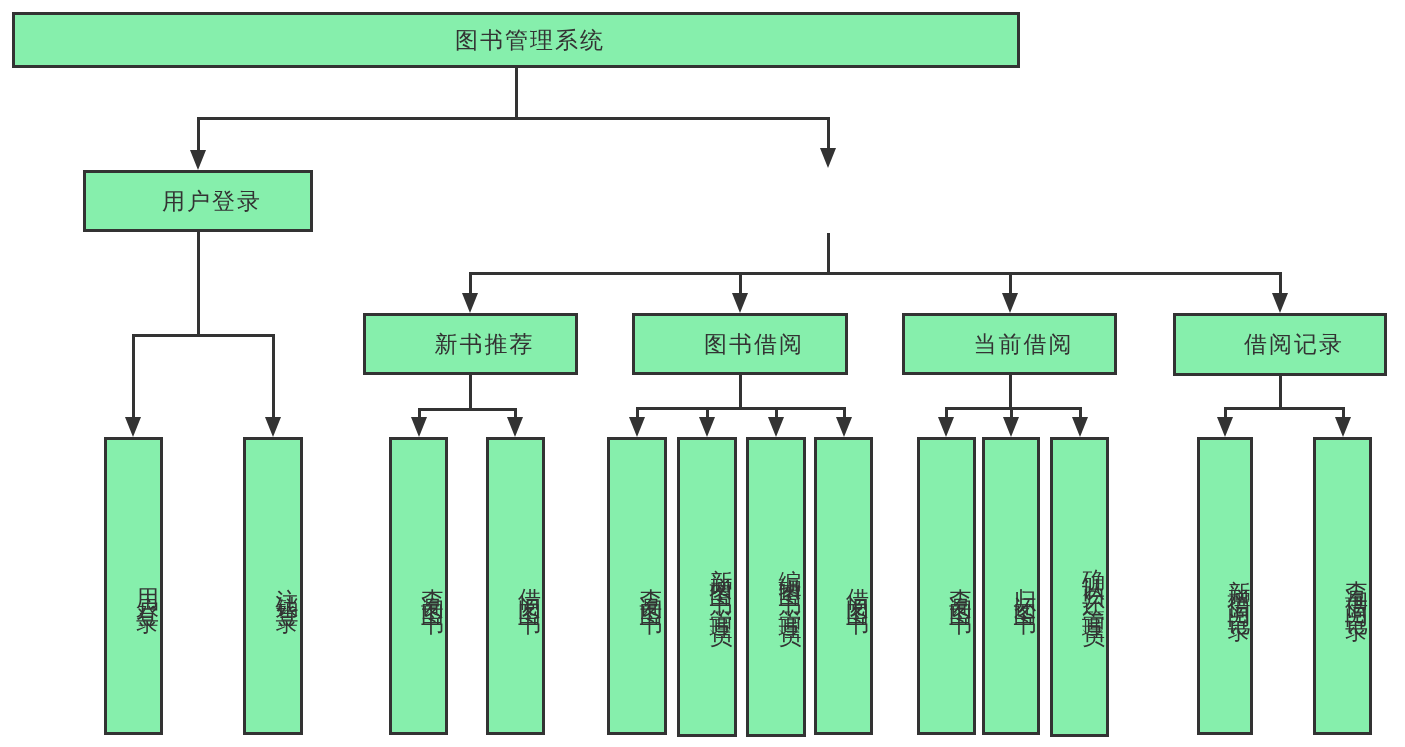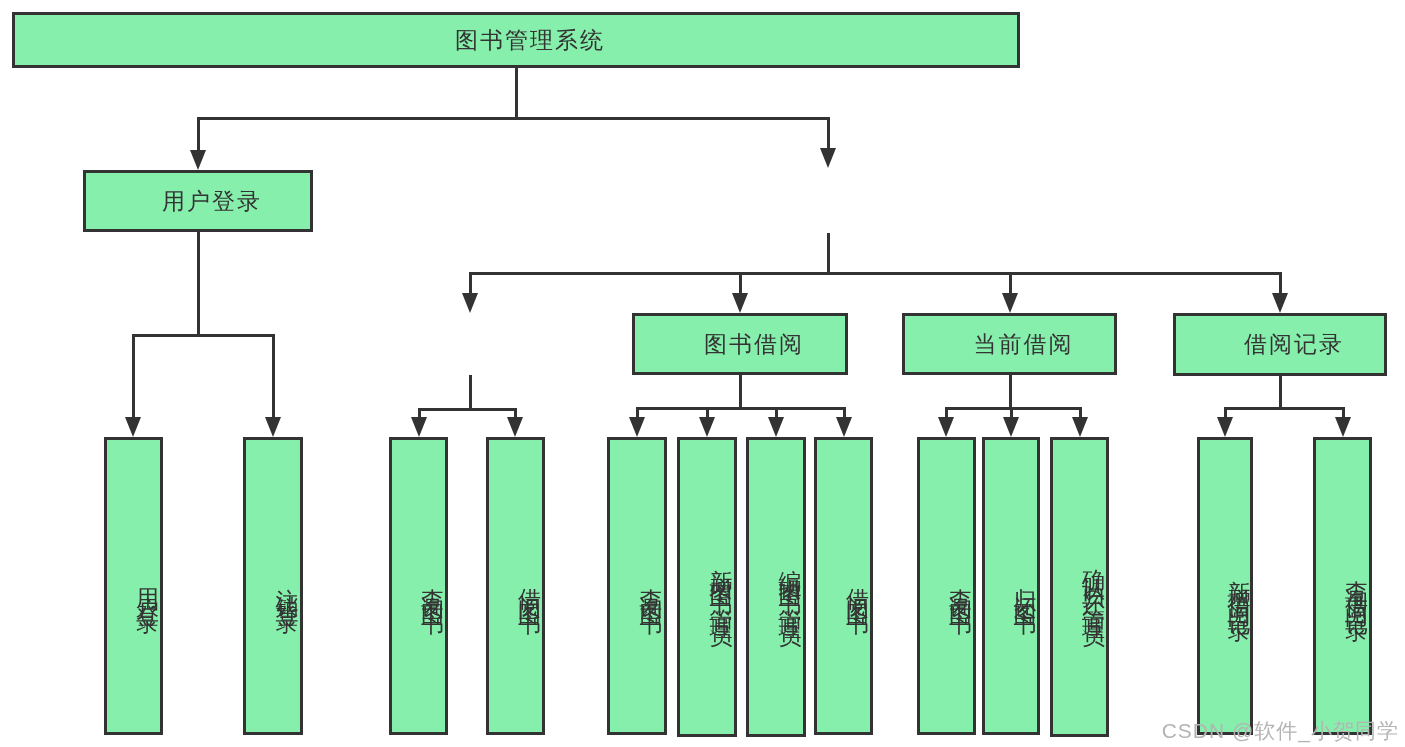--- a/index.html
+++ b/index.html
@@ -58,26 +58,28 @@
     letter-spacing:1px;
     color:#b4b4b4;
     z-index:5;
     white-space:nowrap;
   }
 </style>
 </head>
 <body>
 
 <div id="stage">
-  <div class="watermark" style="color: rgb(180, 180, 180);">CSDN @软件_小贺同学</div>
 <div class="node horiz" style="left: 12px; top: 12px; width: 1008px; height: 56px; border-color: rgb(51, 51, 51); color: rgb(51, 51, 51);">
       <span class="lbl">图书管理系统</span>
     </div>
     <div class="node horiz" style="left: 83px; top: 170px; width: 230px; height: 62px; border-color: rgb(51, 51, 51); color: rgb(51, 51, 51);">
       <span class="lbl">用户登录</span>
+    </div>
+    <div class="node horiz" style="left: 363px; top: 313px; width: 215px; height: 62px; border-color: rgb(51, 51, 51); color: rgb(51, 51, 51);">
+      <span class="lbl">新书推荐</span>
     </div>
     <div class="node horiz" style="left: 632px; top: 313px; width: 216px; height: 62px; border-color: rgb(51, 51, 51); color: rgb(51, 51, 51);">
       <span class="lbl">图书借阅</span>
     </div>
     <div class="node horiz" style="left: 902px; top: 313px; width: 215px; height: 62px; border-color: rgb(51, 51, 51); color: rgb(51, 51, 51);">
       <span class="lbl">当前借阅</span>
     </div>
     <div class="node horiz" style="left: 1173px; top: 313px; width: 214px; height: 63px; border-color: rgb(51, 51, 51); color: rgb(51, 51, 51);">
       <span class="lbl">借阅记录</span>
     </div>

